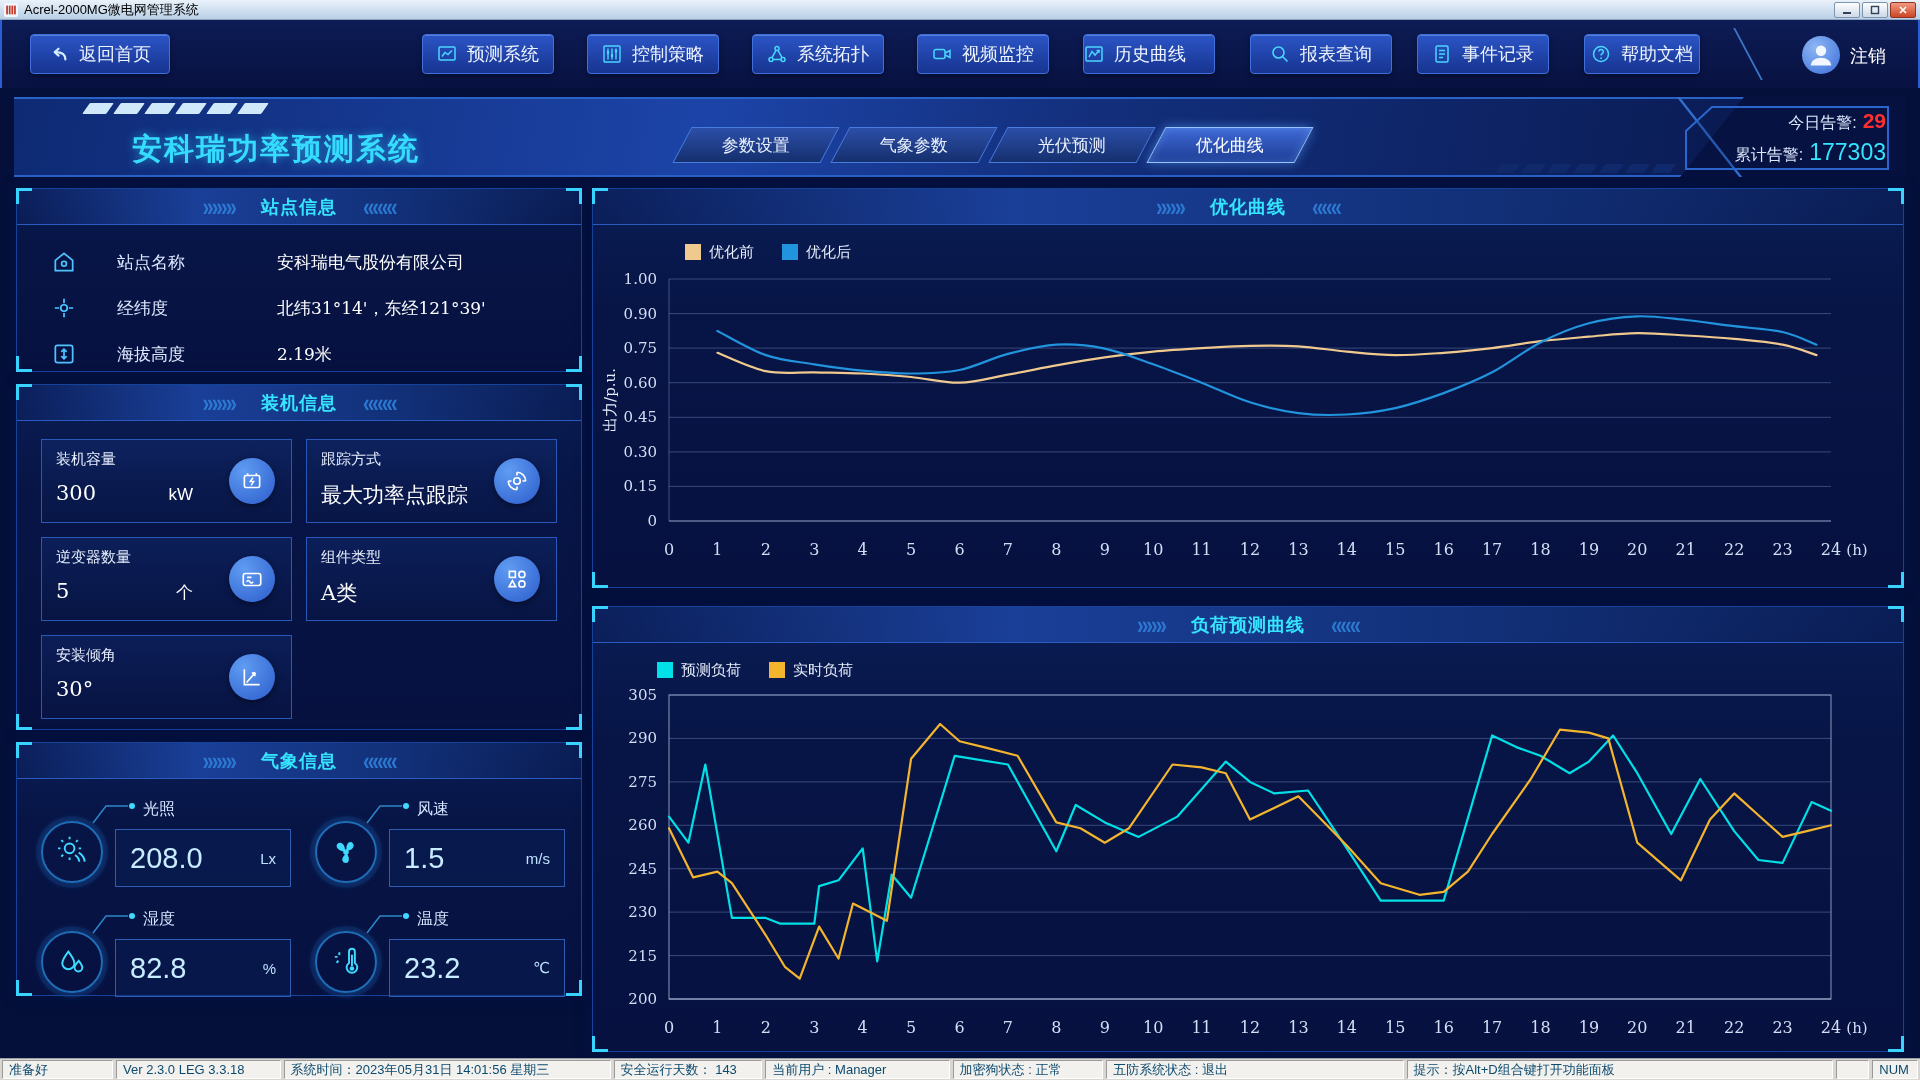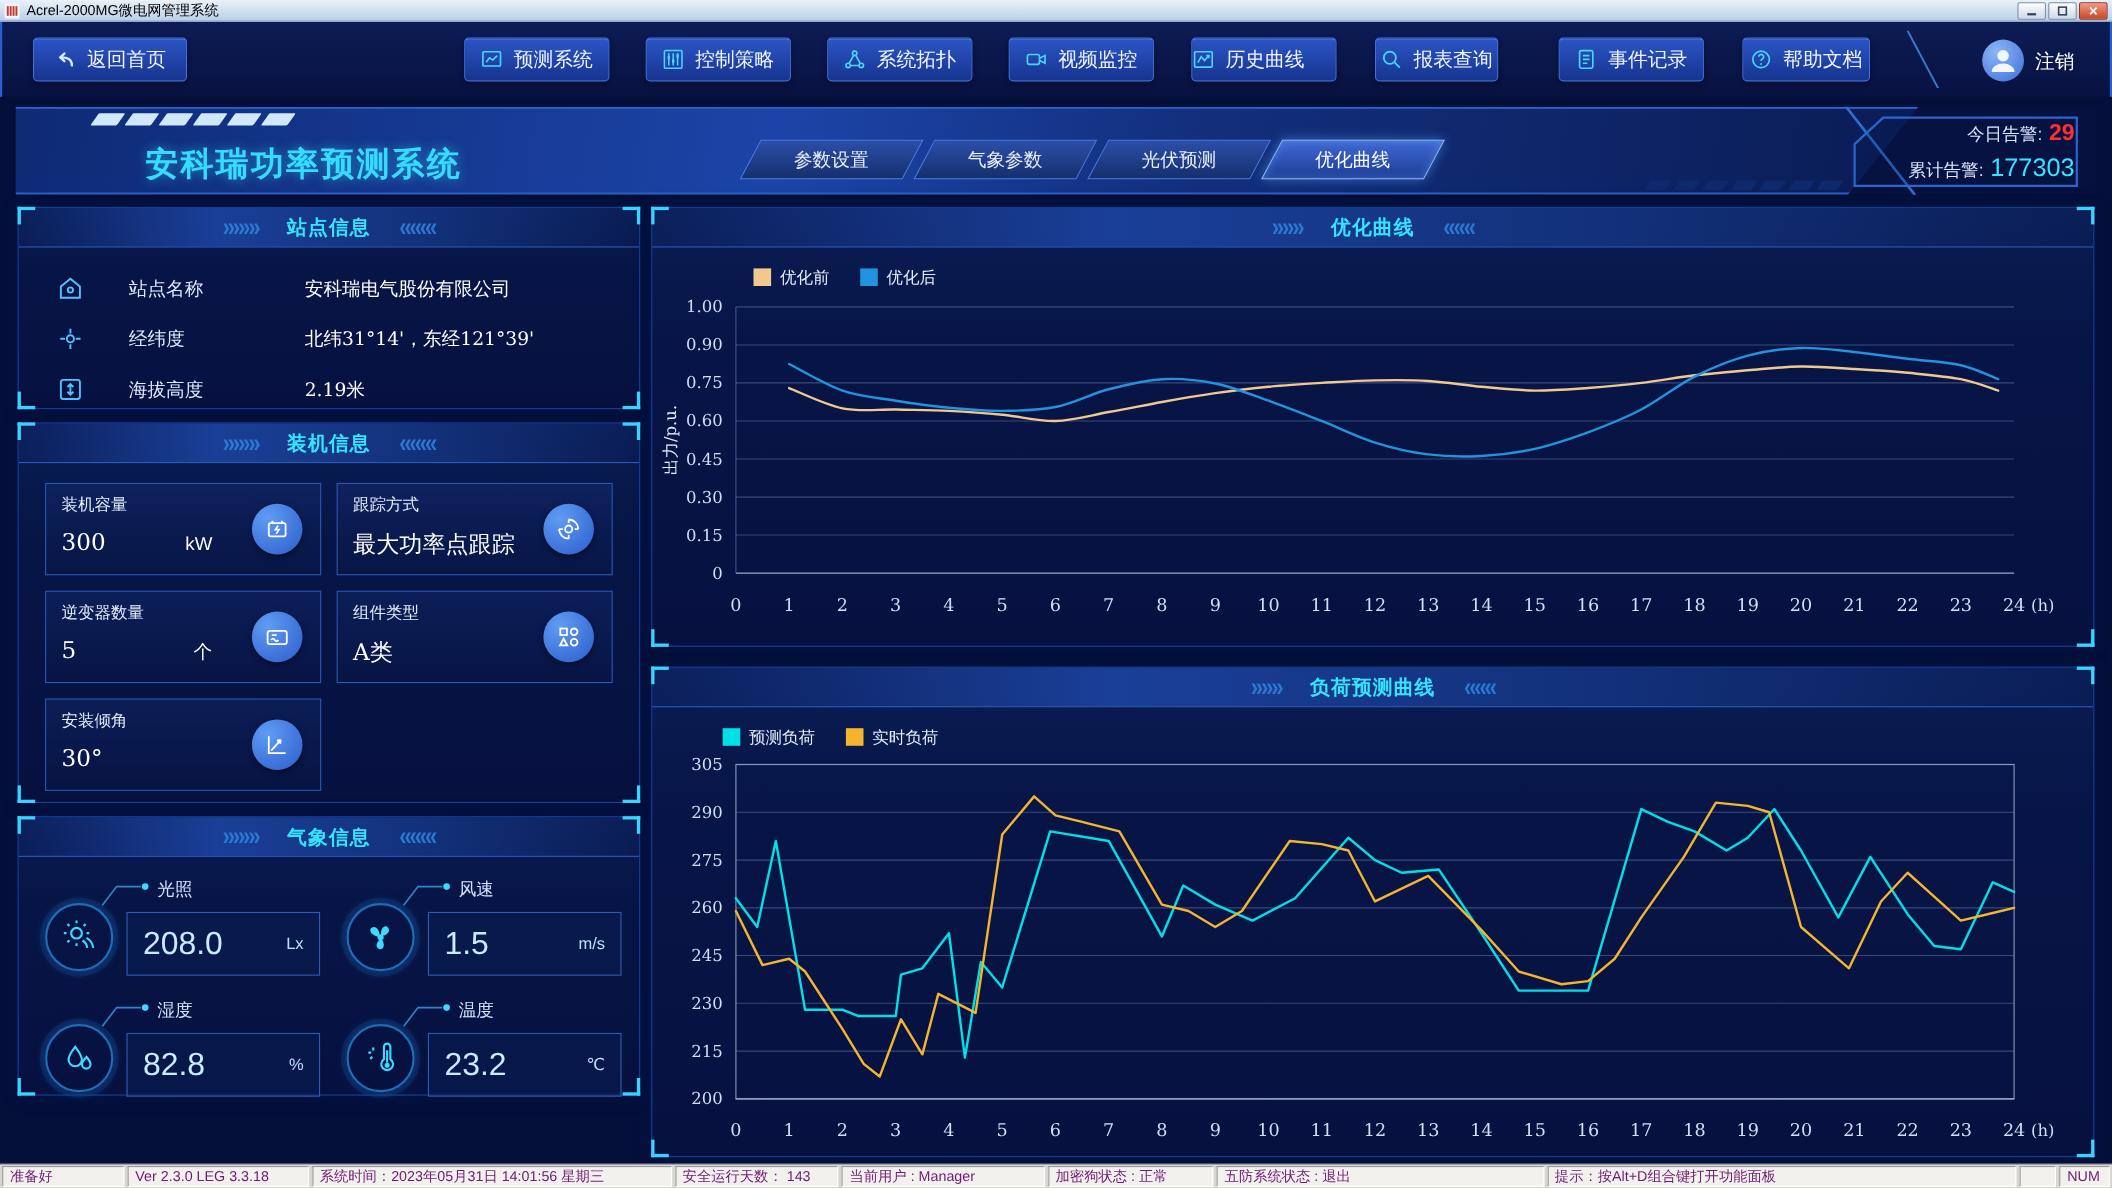--- a/index.html
+++ b/index.html
@@ -129,21 +129,21 @@
   .legitem { display:flex; align-items:center; gap:8px; cursor:pointer; }
   .legswatch { width:16px; height:16px; }
   .leglabel { color:#e8eefc; font-size:15px; }
   .chartwrap { width:1308px; }
   .chartwrap svg text { font-family:"DejaVu Serif","Liberation Serif",serif; }
 
   
   #statusbar { position:absolute; left:0; right:0; bottom:0; height:22px; background:#d9d6d2;
     display:flex; align-items:stretch; gap:3px; padding:1px 2px; border-top:1px solid #9aa0a8; }
   .scell { background:#f2f1ee; border:1px solid; border-color:#9a9a9a #ffffff #ffffff #9a9a9a;
-    font-size:13px; color:#701a75; display:flex; align-items:center; padding:0 6px; white-space:nowrap; overflow:hidden; }
+    font-size:13px; color:#0c4a6e; display:flex; align-items:center; padding:0 6px; white-space:nowrap; overflow:hidden; }
 </style>
 </head>
 <body>
 
 <div id="app">
 
   <div id="titlebar">
     <span class="appicon"><svg viewBox="0 0 16 16">
           <rect x="0" y="0" width="16" height="16" rx="2" fill="#f4f7fa"></rect>
           <rect x="2.5" y="3" width="2" height="10" fill="#c0392b"></rect>
@@ -226,21 +226,21 @@
         <div class="navbtn" style="left: 1081px; width: 132px; justify-content: flex-start; padding: 0px;">
           <span style="display: inline-flex;">
             <svg viewBox="0 0 20 20" fill="none" stroke="#49d6ff" stroke-width="1.5">
               <rect x="2" y="3" width="16" height="14" rx="1"></rect>
               <path d="M5 13 L8 7.5 L11 11 L15 6.5"></path>
               <path d="M12.6 6.5 H15 V9"></path>
             </svg>
           </span>
           <span>历史曲线</span>
         </div>
-        <div class="navbtn" style="left: 1248px; width: 112px; justify-content: center; padding: 0px;">
+        <div class="navbtn" style="left: 1248px; width: 142px; justify-content: center; padding: 0px;">
           <span style="display: inline-flex;">
             <svg viewBox="0 0 20 20" fill="none" stroke="#49d6ff" stroke-width="1.6">
               <circle cx="8.5" cy="8.5" r="5.5"></circle>
               <path d="M12.8 12.8 L17.5 17.5"></path>
             </svg>
           </span>
           <span>报表查询</span>
         </div>
         <div class="navbtn" style="left: 1415px; width: 132px; justify-content: center; padding: 0px;">
           <span style="display: inline-flex;">

